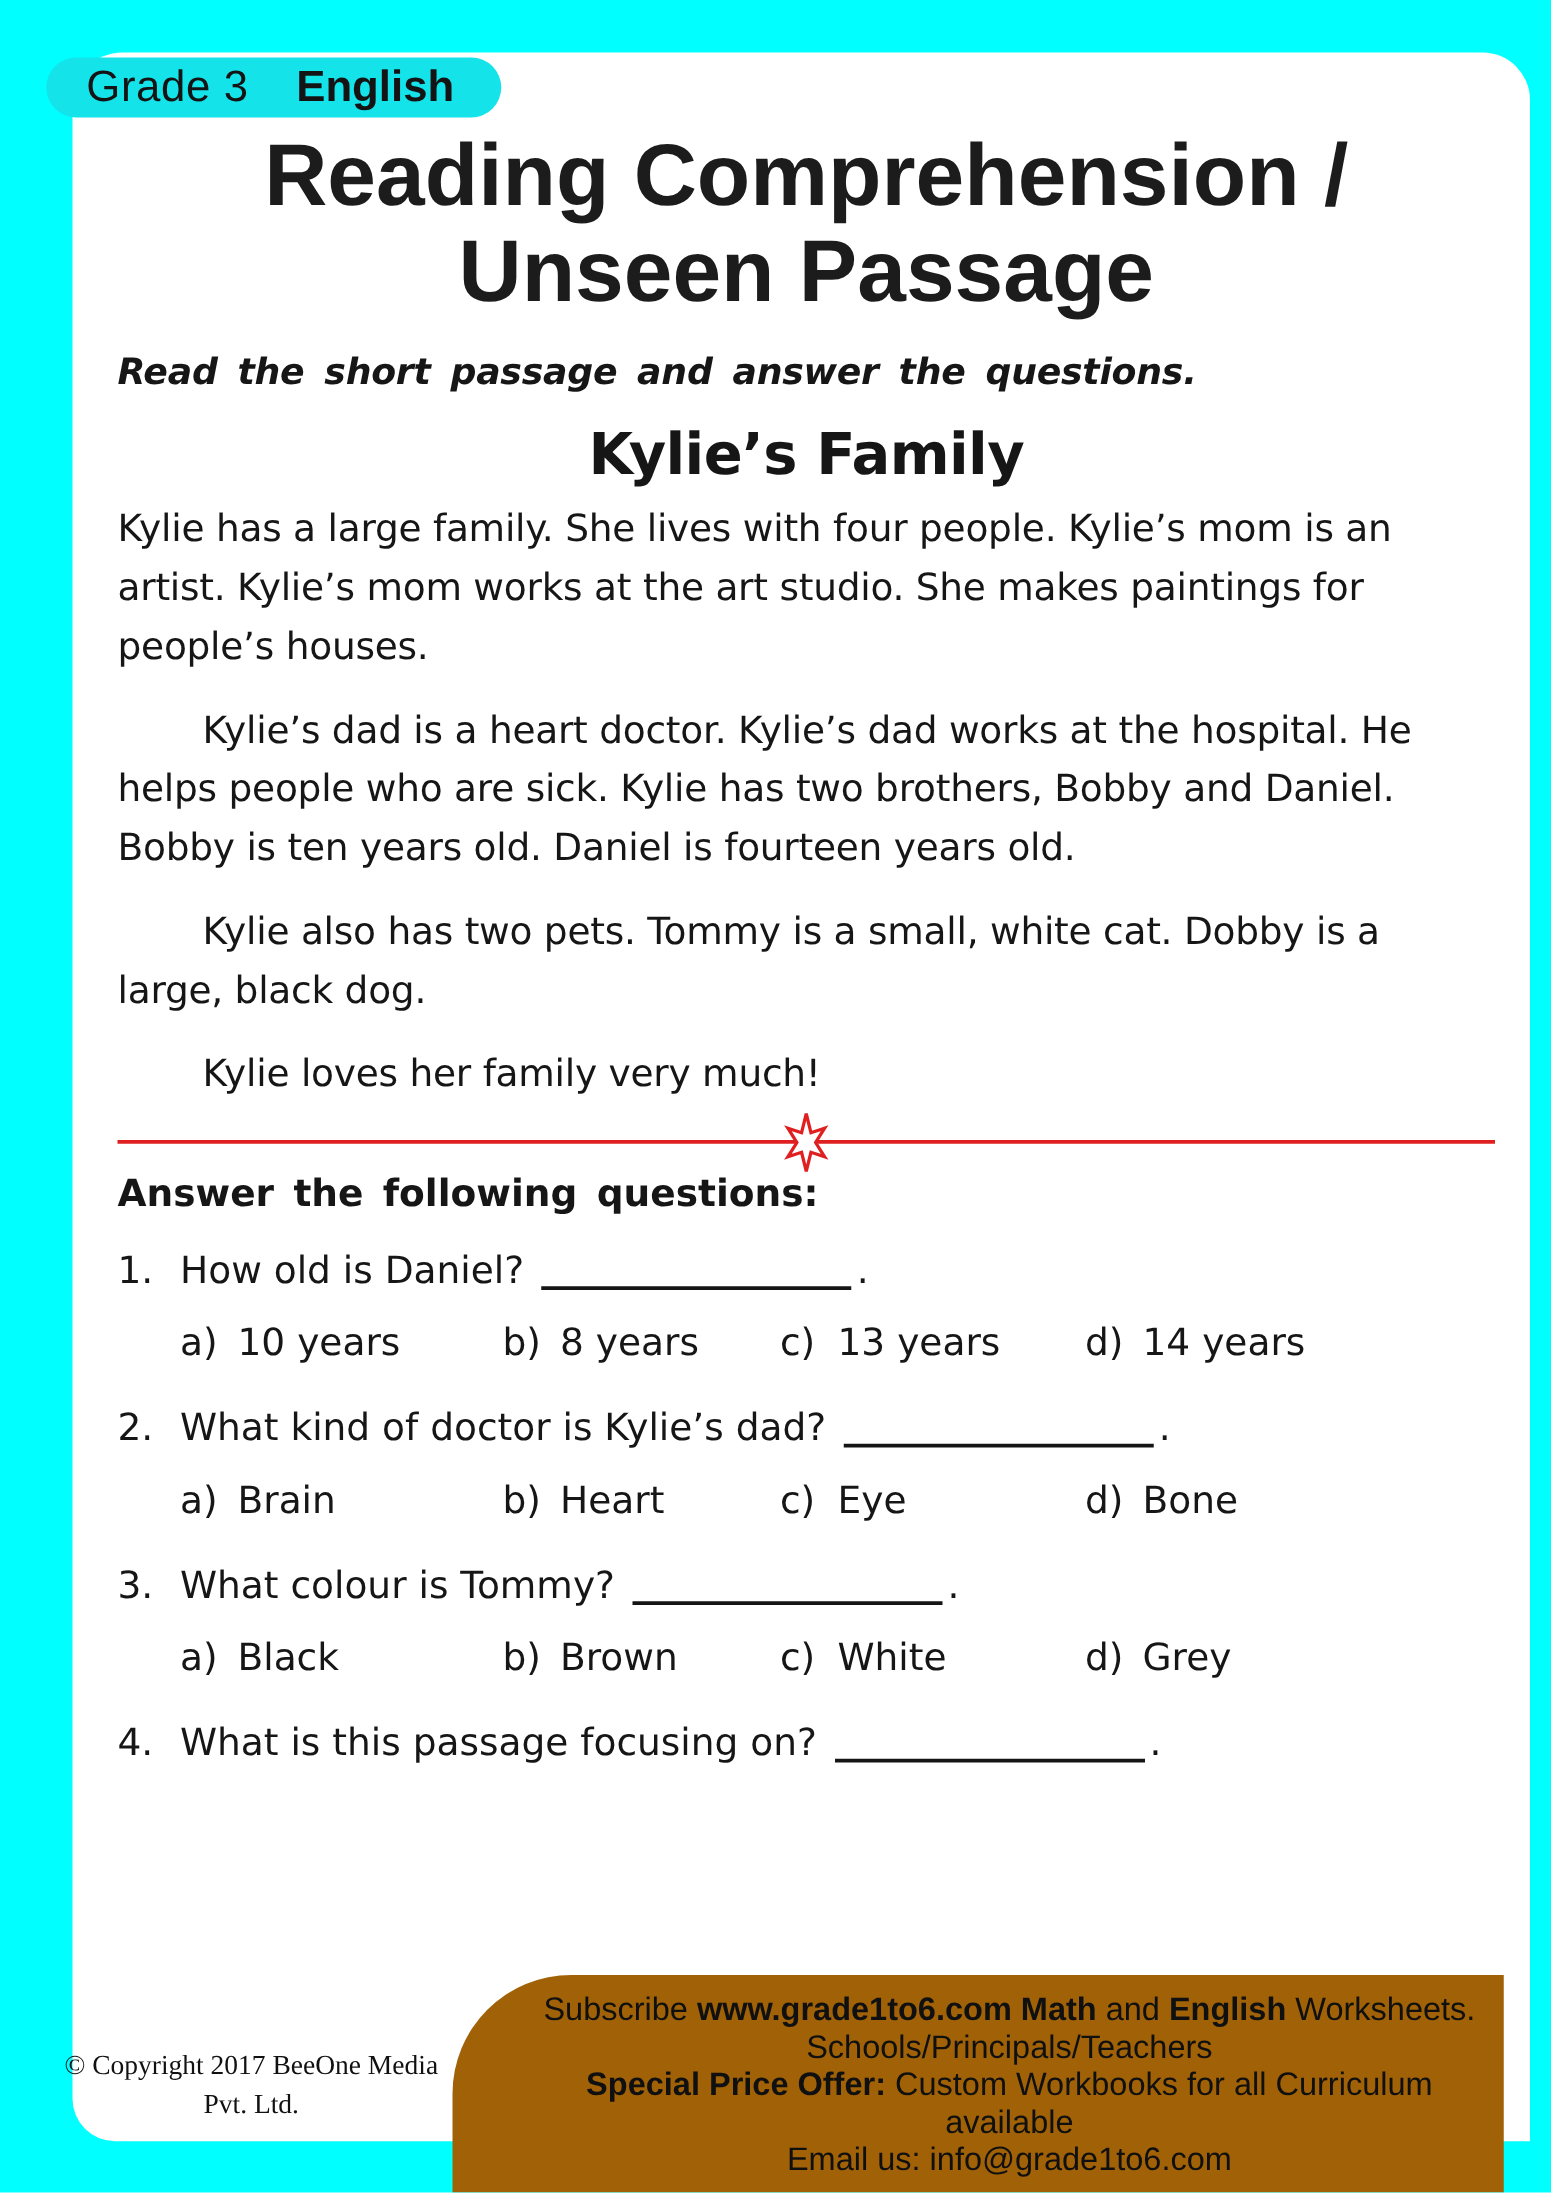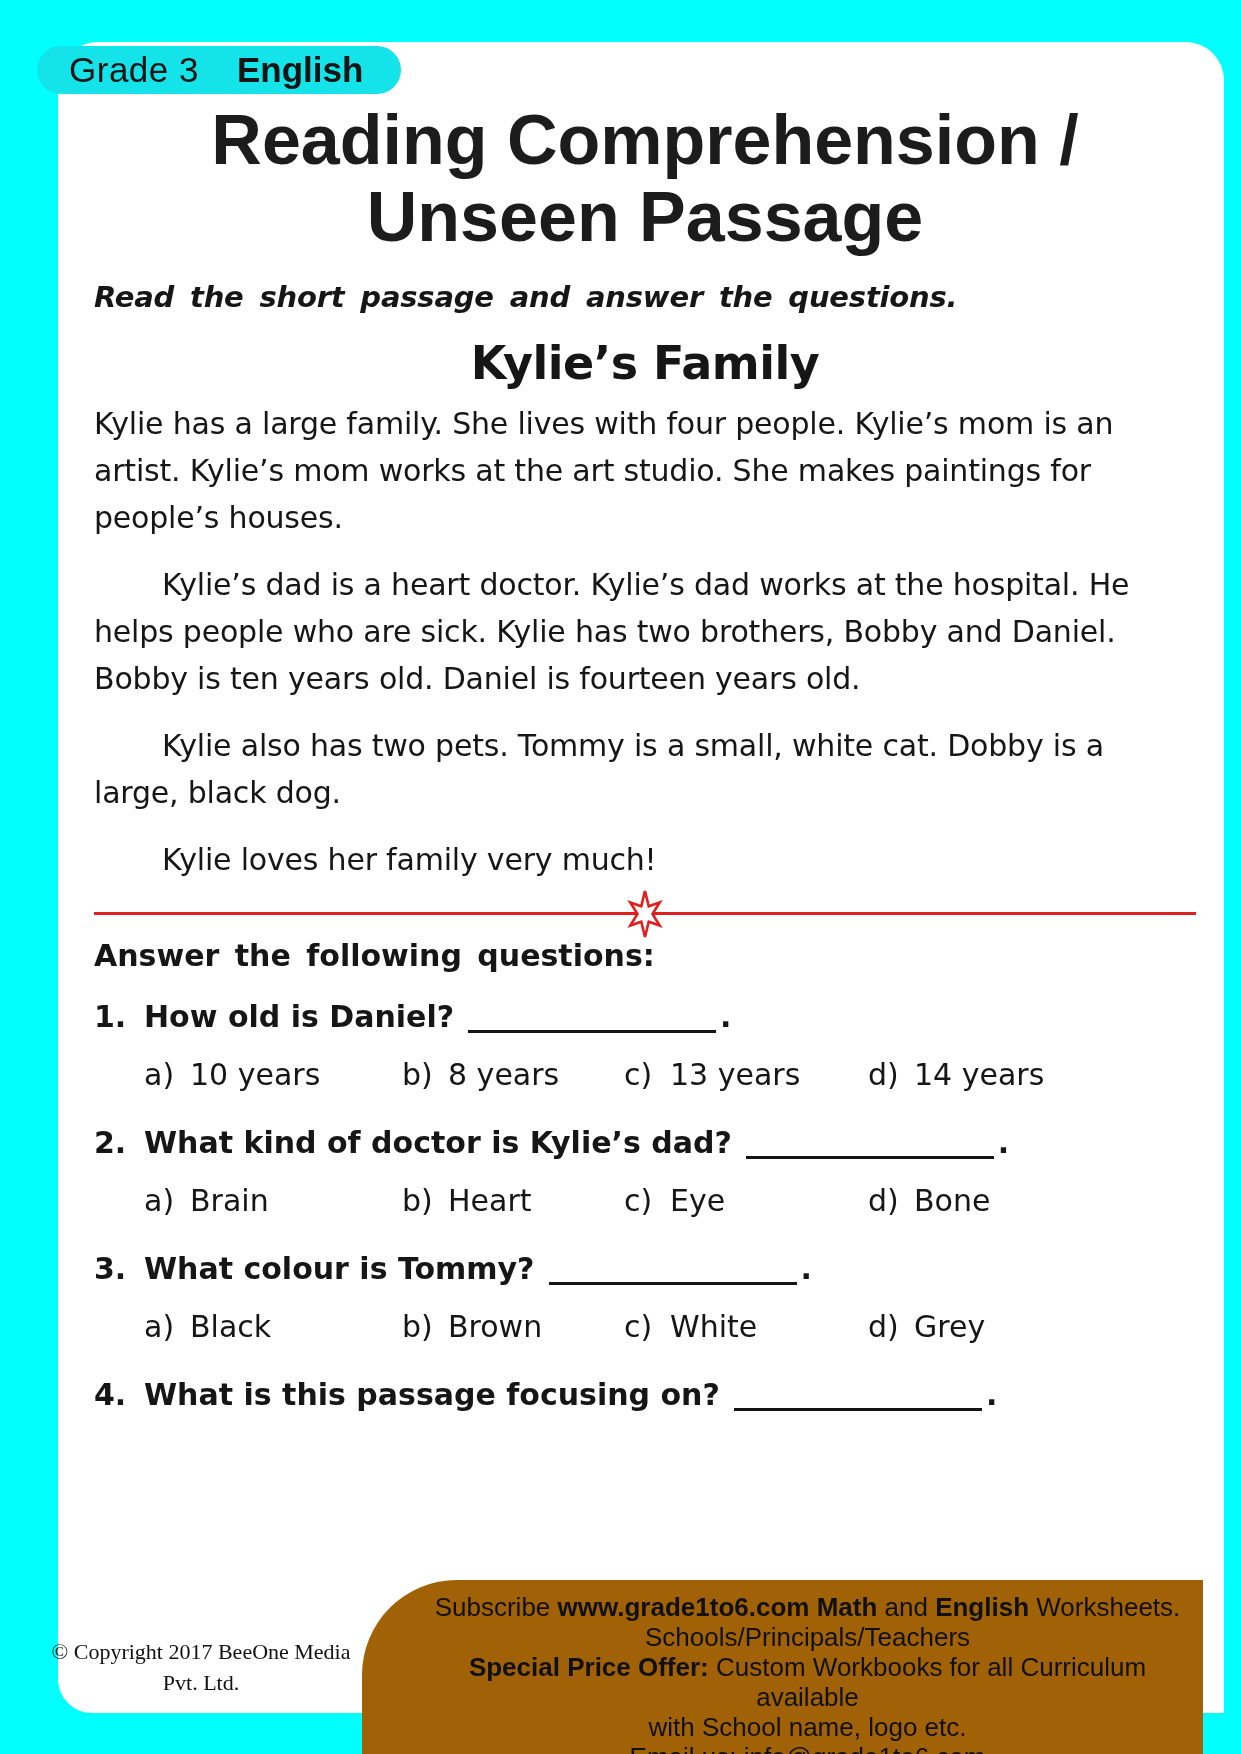--- a/index.html
+++ b/index.html
@@ -49,21 +49,21 @@
   }
   .para{font-size:30px;line-height:47px;letter-spacing:-.2px;}
   .para.first{margin-top:10px;}
   .para.indent{margin-top:20px;text-indent:68px;}
   .divider{position:relative;height:44px;margin-top:9px;}
   .divider-line{position:absolute;left:0;right:0;top:20px;height:3px;background:#e02020;}
   .divider-star{position:absolute;left:50%;top:50%;transform:translate(-50%,-50%);z-index:2;}
   .q-header{margin-top:2px;font-size:30px;font-weight:700;word-spacing:5px;}
   .question{margin-top:28px;}
   .question.first{margin-top:24px;}
-  .q-line{font-size:30px;line-height:40px;font-weight:bold;}
+  .q-line{font-size:30px;line-height:40px;}
   .q-num{display:inline-block;width:50px;}
   .q-blank{
     display:inline-block;width:248px;height:0;
     border-bottom:3px solid #151515;
     vertical-align:-6px;margin:0 4px 0 14px;
   }
   .q-options{margin-top:18px;padding-left:50px;font-size:30px;line-height:40px;}
   .q-options.four{display:grid;grid-template-columns:258px 222px 244px auto;}
   .q-options.two{display:grid;grid-template-columns:478px auto;row-gap:26px;}
   .opt-letter{display:inline-block;width:46px;}
@@ -163,21 +163,20 @@
   </div>
 
   <div class="footer-block">
     <div>
       <span>Subscribe </span><span class="b">www.grade1to6.com Math</span><span> and </span><span class="b">English</span><span> Worksheets.</span>
     </div>
     <div>Schools/Principals/Teachers</div>
     <div>
       <span class="b">Special Price Offer:</span><span> Custom Workbooks for all Curriculum available</span>
     </div>
-    <div>with School name, logo etc.</div>
     <div>Email us: info@grade1to6.com</div>
   </div>
 
   <div class="copyright">
     <div>© Copyright 2017 BeeOne Media Pvt. Ltd.</div>
   </div>
 
 </div>
 
 </body></html>

